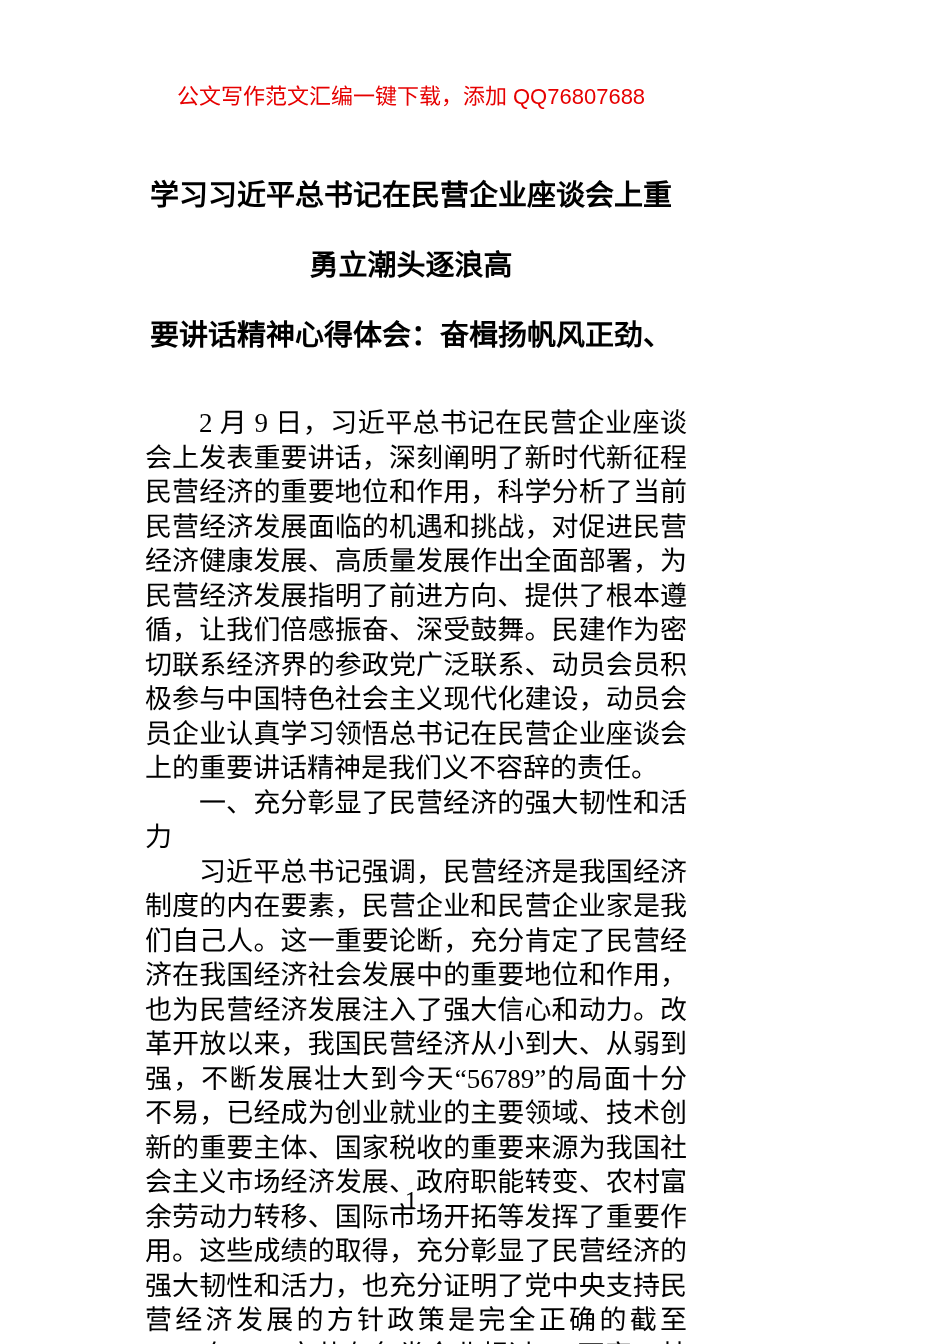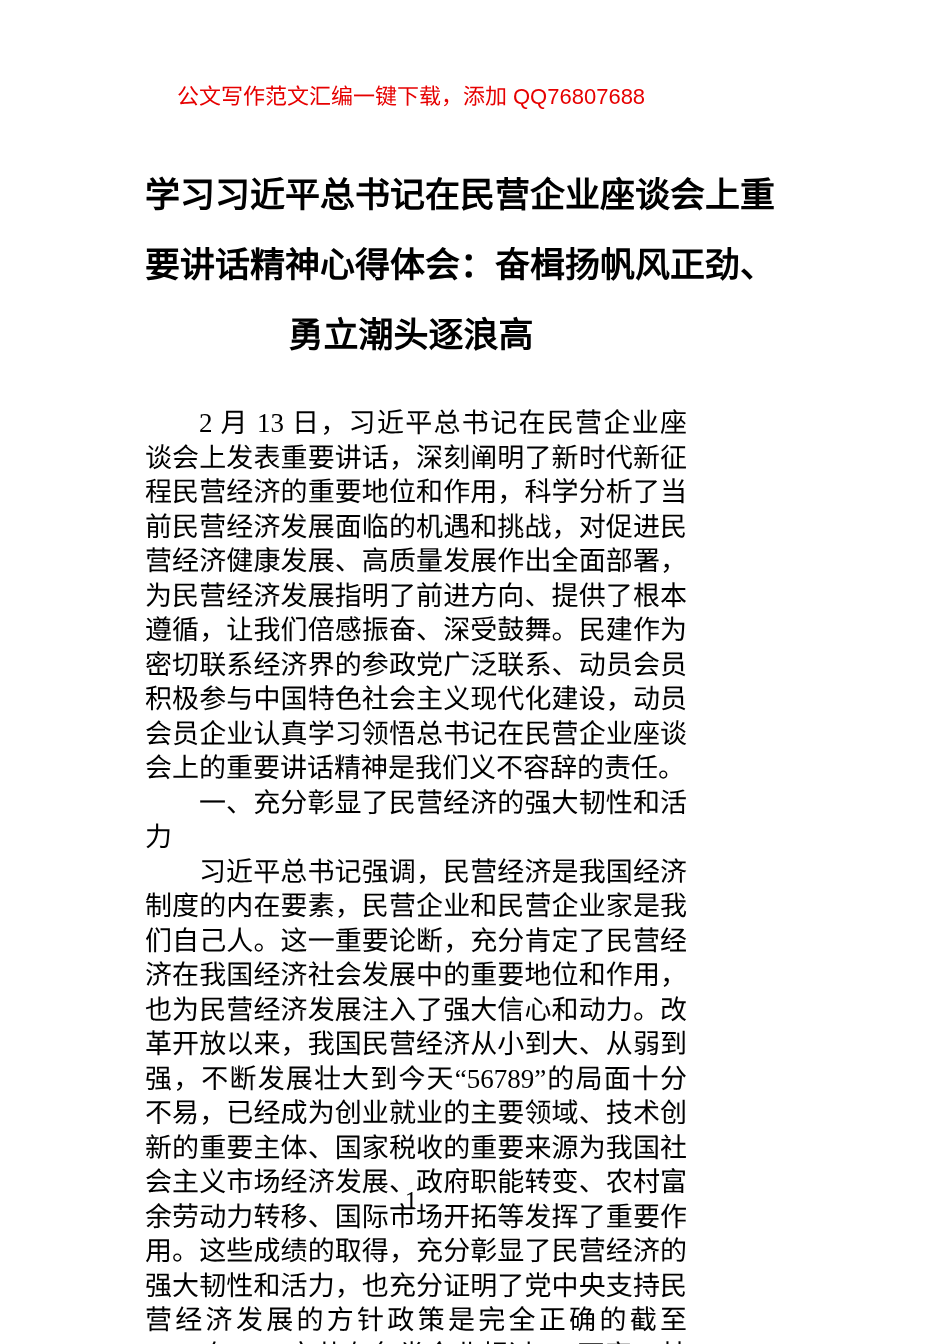--- a/index.html
+++ b/index.html
@@ -20,21 +20,21 @@
     text-align: center;
     font-family: "Liberation Sans", sans-serif;
     font-size: 22px;
     line-height: 26px;
     color: #e60000;
   }
   .doc-title {
     margin: 50px 145px 0 145px;
     font-family: "Liberation Sans", sans-serif;
     font-weight: bold;
-    font-size: 35px;
+    font-size: 29px;
     line-height: 70px;
     text-align: center;
     color: #000000;
   }
   .title-line {
     white-space: nowrap;
   }
   .doc-body {
     margin: 36px 135px 0 145px;
     font-family: "Liberation Serif", "DejaVu Serif", serif;
@@ -64,25 +64,25 @@
 </style>
 </head>
 <body>
 
 <div class="page">
 
   <div class="notice">公文写作范文汇编一键下载，添加 QQ76807688</div>
 
   <h1 class="doc-title">
     <div class="title-line">学习习近平总书记在民营企业座谈会上重</div>
+    <div class="title-line">勇立潮头逐浪高</div>
     <div class="title-line">要讲话精神心得体会：奋楫扬帆风正劲、</div>
-    <div class="title-line">勇立潮头逐浪高</div>
   </h1>
 
   <div class="doc-body">
-    <p>2 月 13 日，习近平总书记在民营企业座谈会上发表重要讲话，深刻阐明了新时代新征程民营经济的重要地位和作用，科学分析了当前民营经济发展面临的机遇和挑战，对促进民营经济健康发展、高质量发展作出全面部署，为民营经济发展指明了前进方向、提供了根本遵循，让我们倍感振奋、深受鼓舞。民建作为密切联系经济界的参政党广泛联系、动员会员积极参与中国特色社会主义现代化建设，动员会员企业认真学习领悟总书记在民营企业座谈会上的重要讲话精神是我们义不容辞的责任。</p>
+    <p>2 月 9 日，习近平总书记在民营企业座谈会上发表重要讲话，深刻阐明了新时代新征程民营经济的重要地位和作用，科学分析了当前民营经济发展面临的机遇和挑战，对促进民营经济健康发展、高质量发展作出全面部署，为民营经济发展指明了前进方向、提供了根本遵循，让我们倍感振奋、深受鼓舞。民建作为密切联系经济界的参政党广泛联系、动员会员积极参与中国特色社会主义现代化建设，动员会员企业认真学习领悟总书记在民营企业座谈会上的重要讲话精神是我们义不容辞的责任。</p>
     <p class="section-heading">一、充分彰显了民营经济的强大韧性和活力</p>
     <p>习近平总书记强调，民营经济是我国经济制度的内在要素，民营企业和民营企业家是我们自己人。这一重要论断，充分肯定了民营经济在我国经济社会发展中的重要地位和作用，也为民营经济发展注入了强大信心和动力。改革开放以来，我国民营经济从小到大、从弱到强，不断发展壮大到今天“56789”的局面十分不易，已经成为创业就业的主要领域、技术创新的重要主体、国家税收的重要来源为我国社会主义市场经济发展、政府职能转变、农村富余劳动力转移、国际市场开拓等发挥了重要作用。这些成绩的取得，充分彰显了民营经济的强大韧性和活力，也充分证明了党中央支持民营经济发展的方针政策是完全正确的截至 2025 年，X 市共有各类企业超过 10 万家，其中民营企</p>
   </div>
 
   <div class="page-footer">1</div>
 
 </div>
 
 </body></html>

